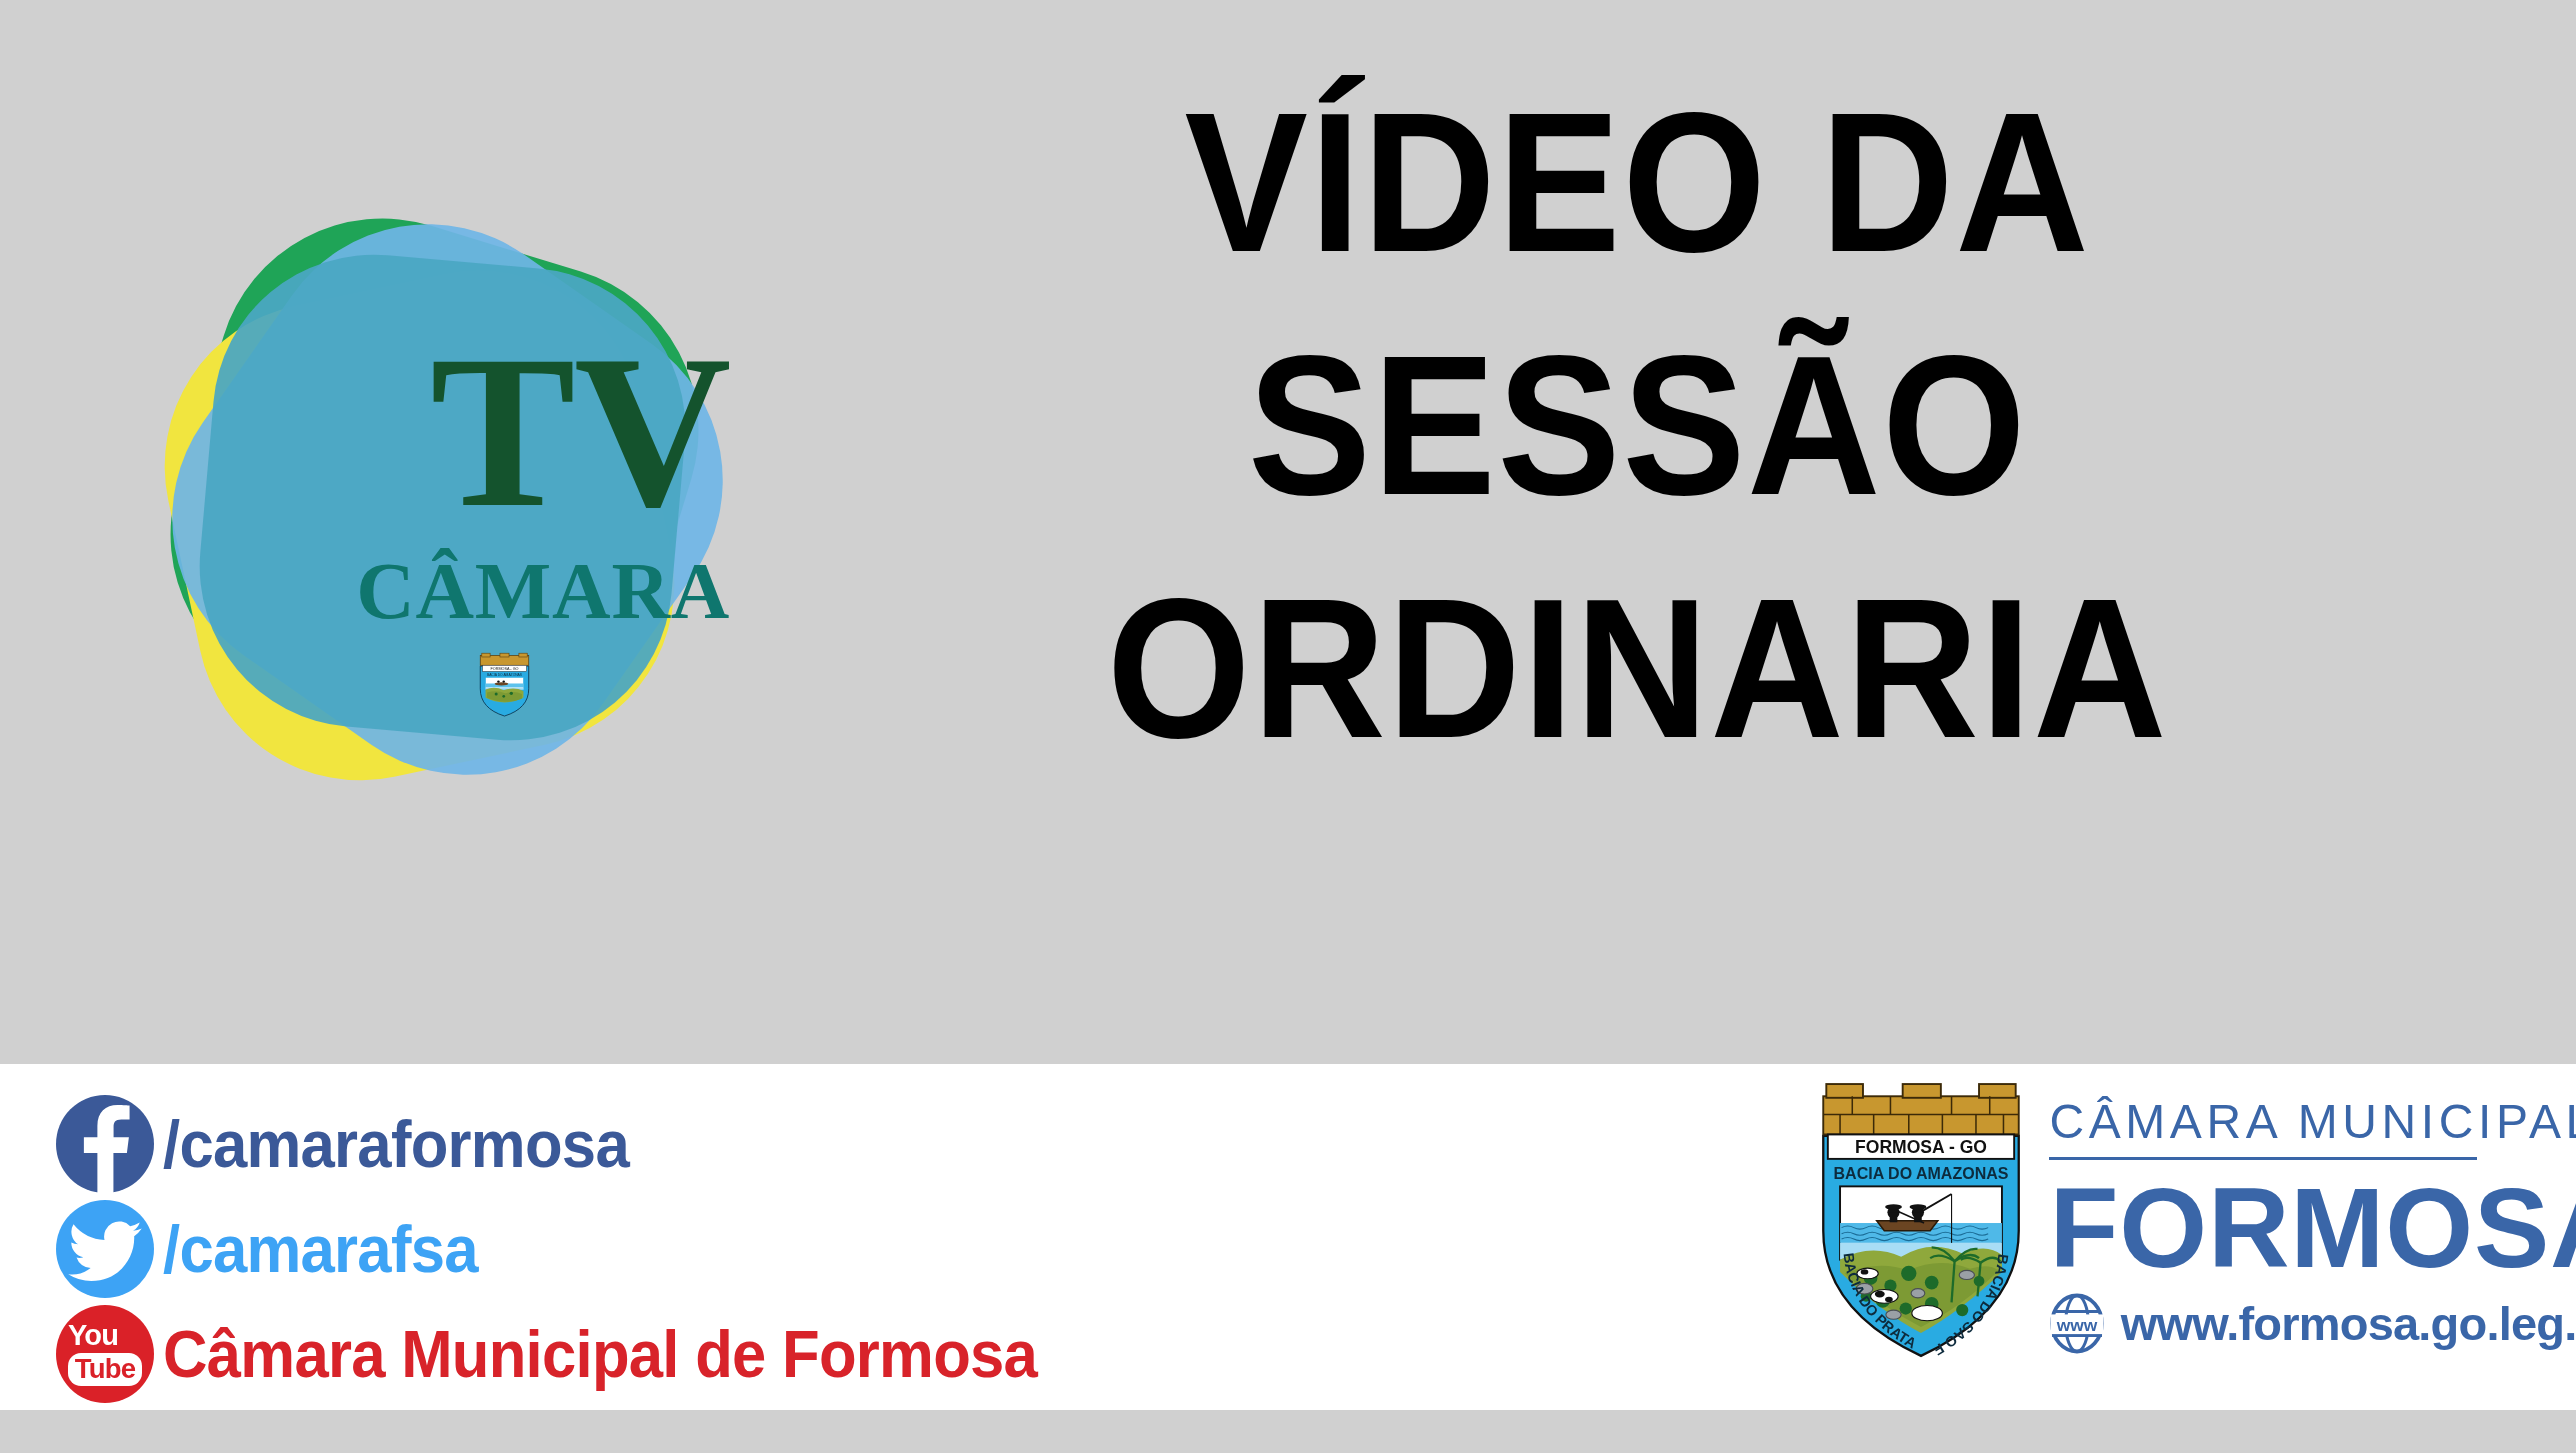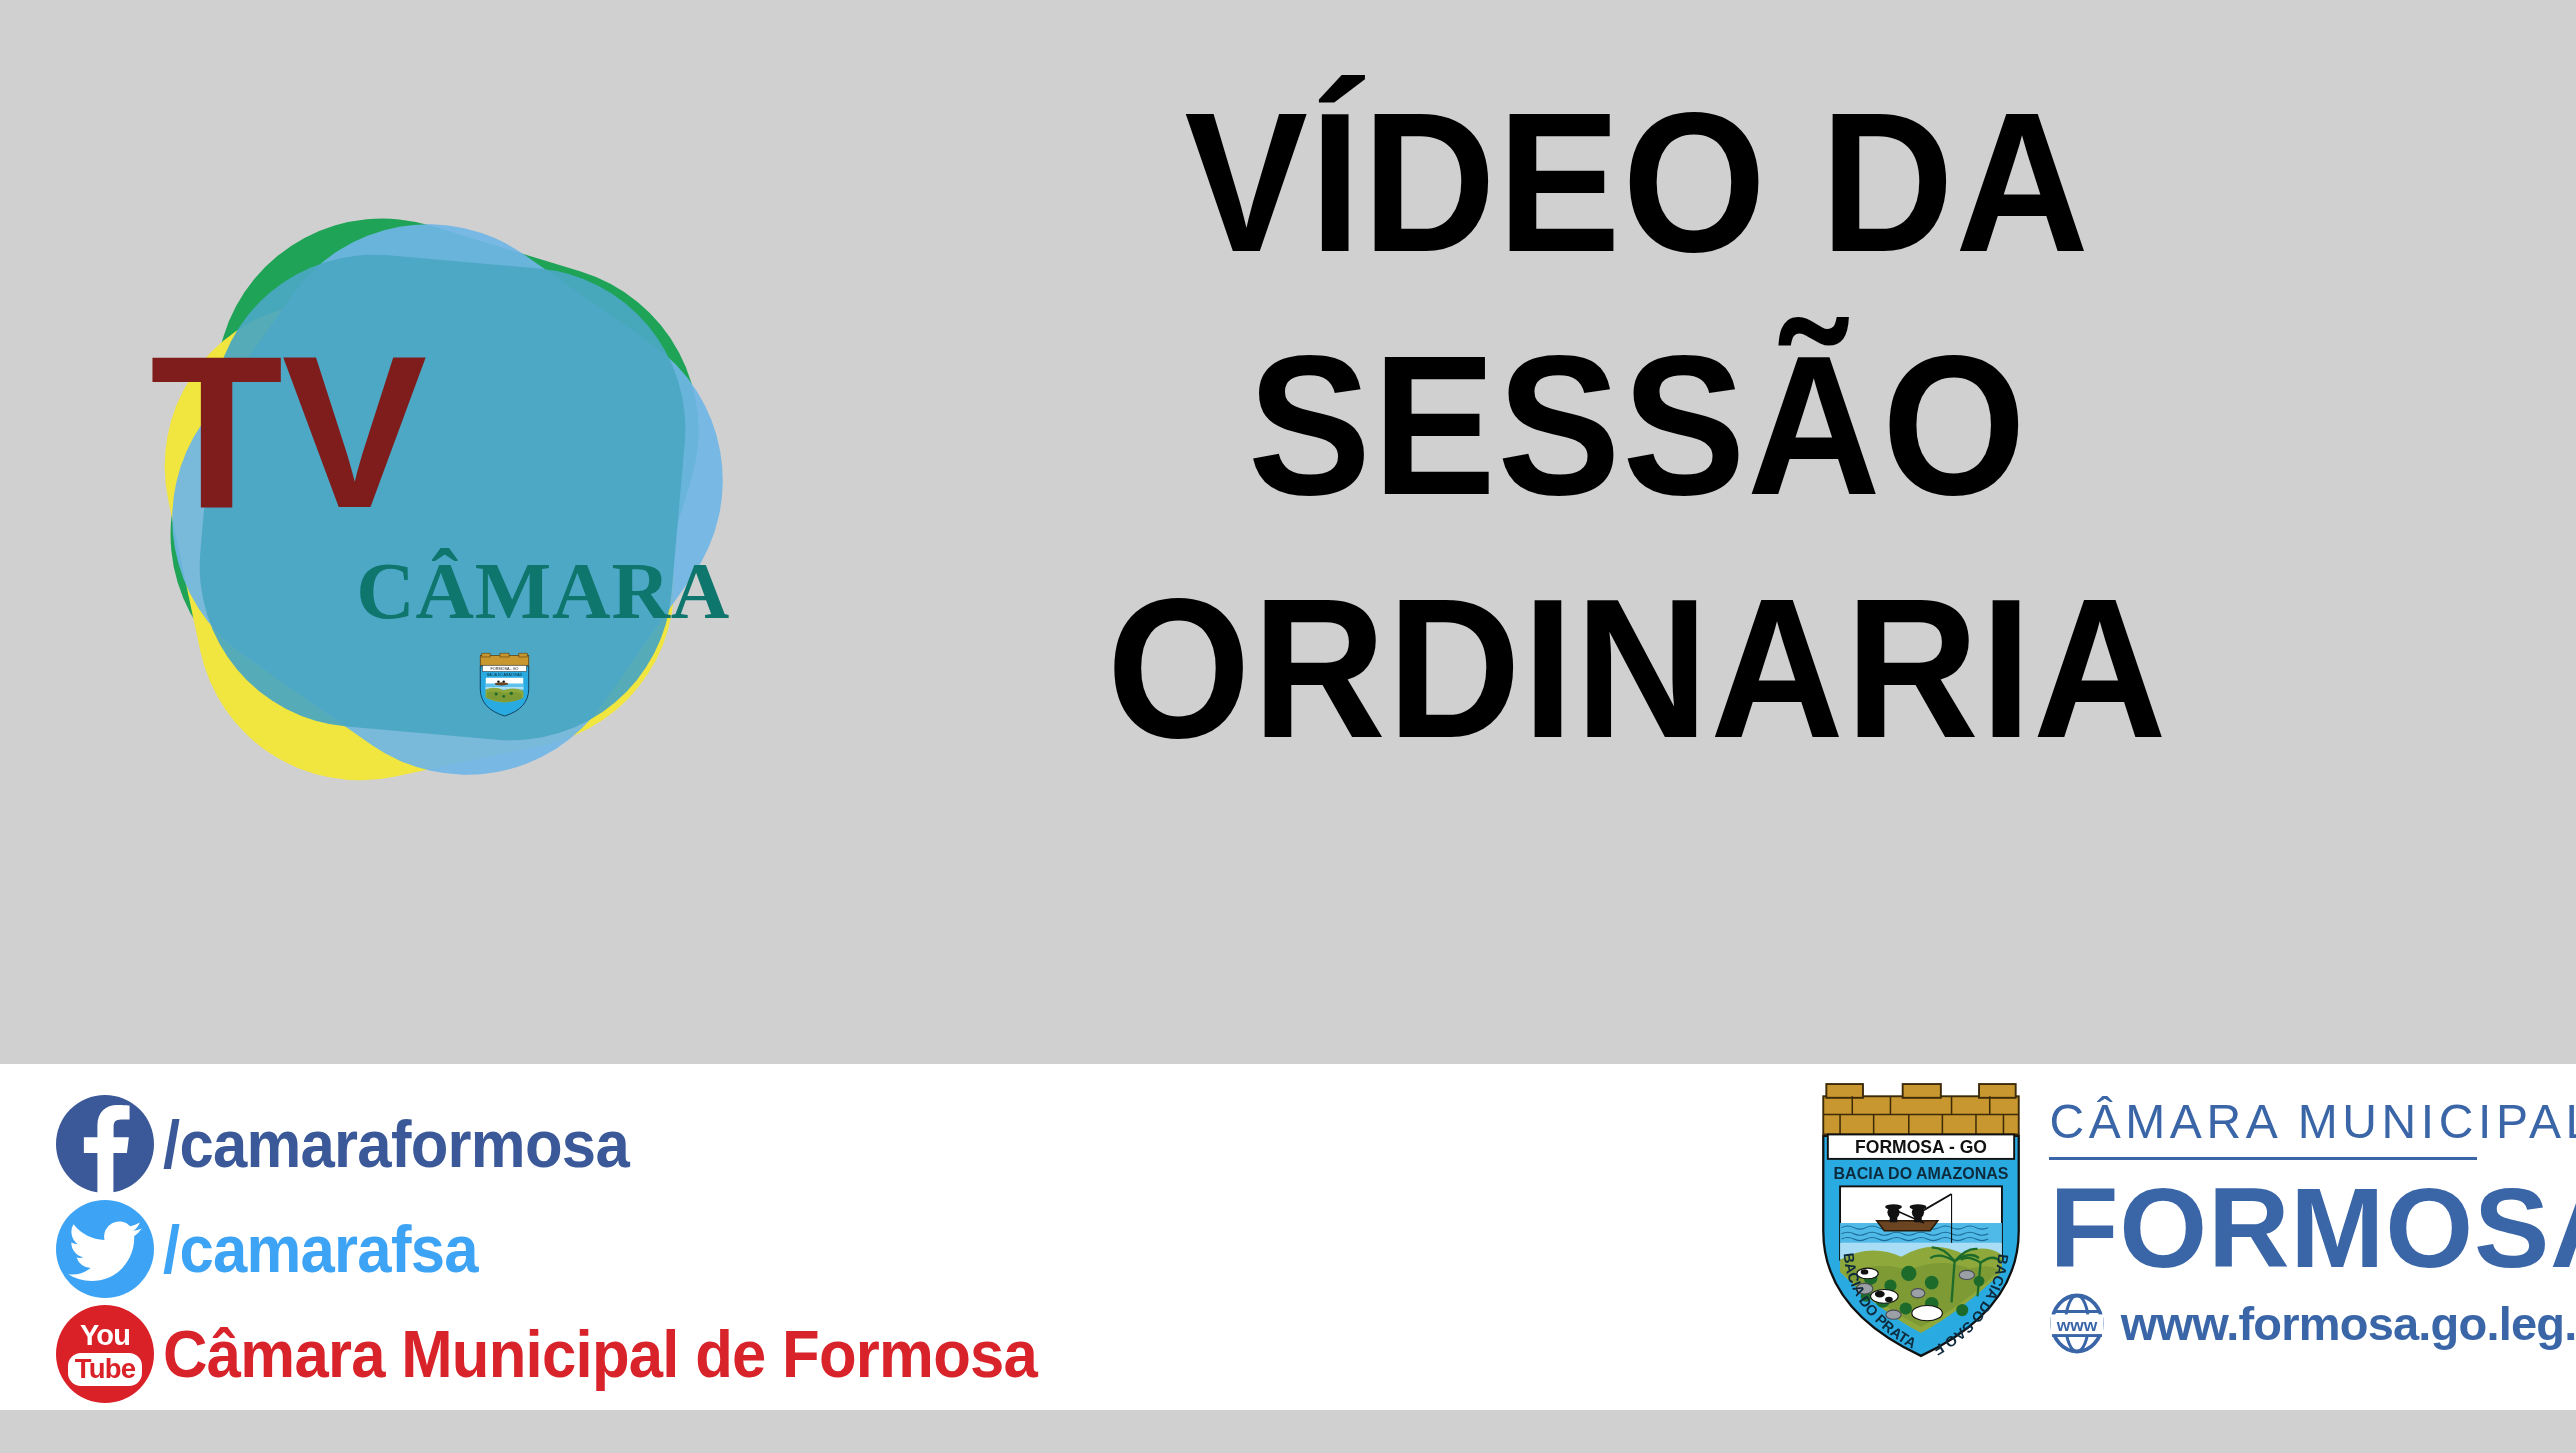--- a/index.html
+++ b/index.html
@@ -61,23 +61,23 @@
   .blob-teal {
     left: 56px; top: 46px;
     width: 473px; height: 473px;
     background: rgba(74,167,195,0.93);
     transform: rotate(5deg);
   }
   #tv-text {
     position: absolute;
     left: 0; top: 128px;
     width: 580px;
-    text-align: left;
-    color: #7f1d1d;
-    font-family: Liberation Sans, sans-serif;
+    text-align: right;
+    color: #14532d;
+    font-family: Liberation Serif, serif;
     font-weight: bold;
     font-size: 218px;
     line-height: 0.82;
     letter-spacing: -1.5px;
   }
   #camara-text {
     position: absolute;
     left: 0; top: 336px;
     width: 580px;
     text-align: right;
@@ -167,21 +167,21 @@
     transform-origin: left center;
   }
   .lbl-facebook { color: #3b5998; }
   .lbl-twitter  { color: #3DA3F5; }
   .lbl-youtube  { color: #D8232A; }
 
   
   .yt-glyph {
     display: flex;
     flex-direction: column;
-    align-items: center;
+    align-items: flex-start;
     justify-content: center;
     line-height: 1;
   }
   .yt-you {
     color: #fff;
     font-family: "Liberation Sans", sans-serif;
     font-weight: bold;
     font-size: 29px;
     letter-spacing: -0.8px;
     margin-bottom: 2.3px;

